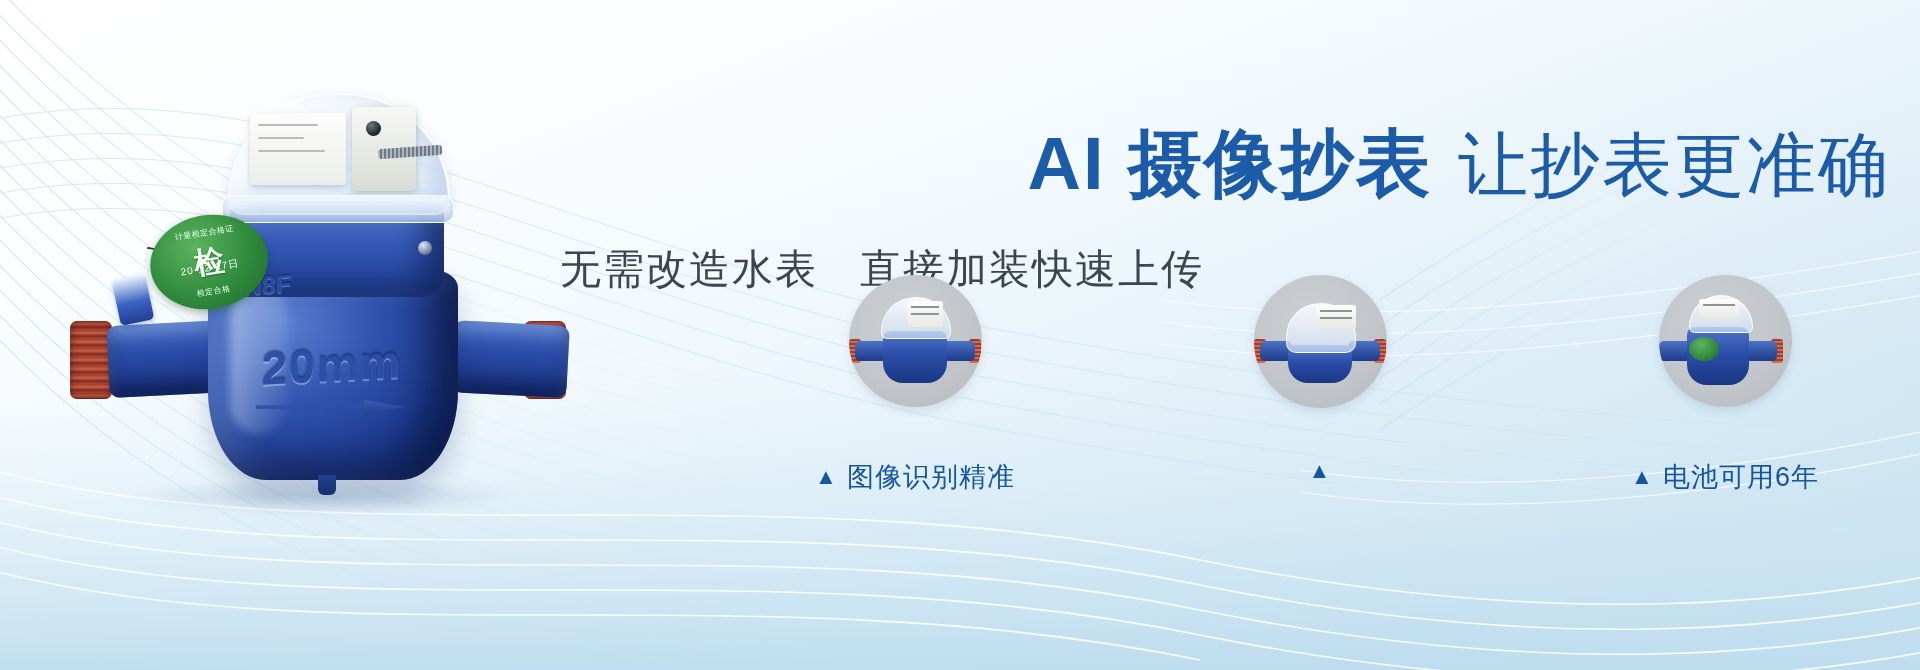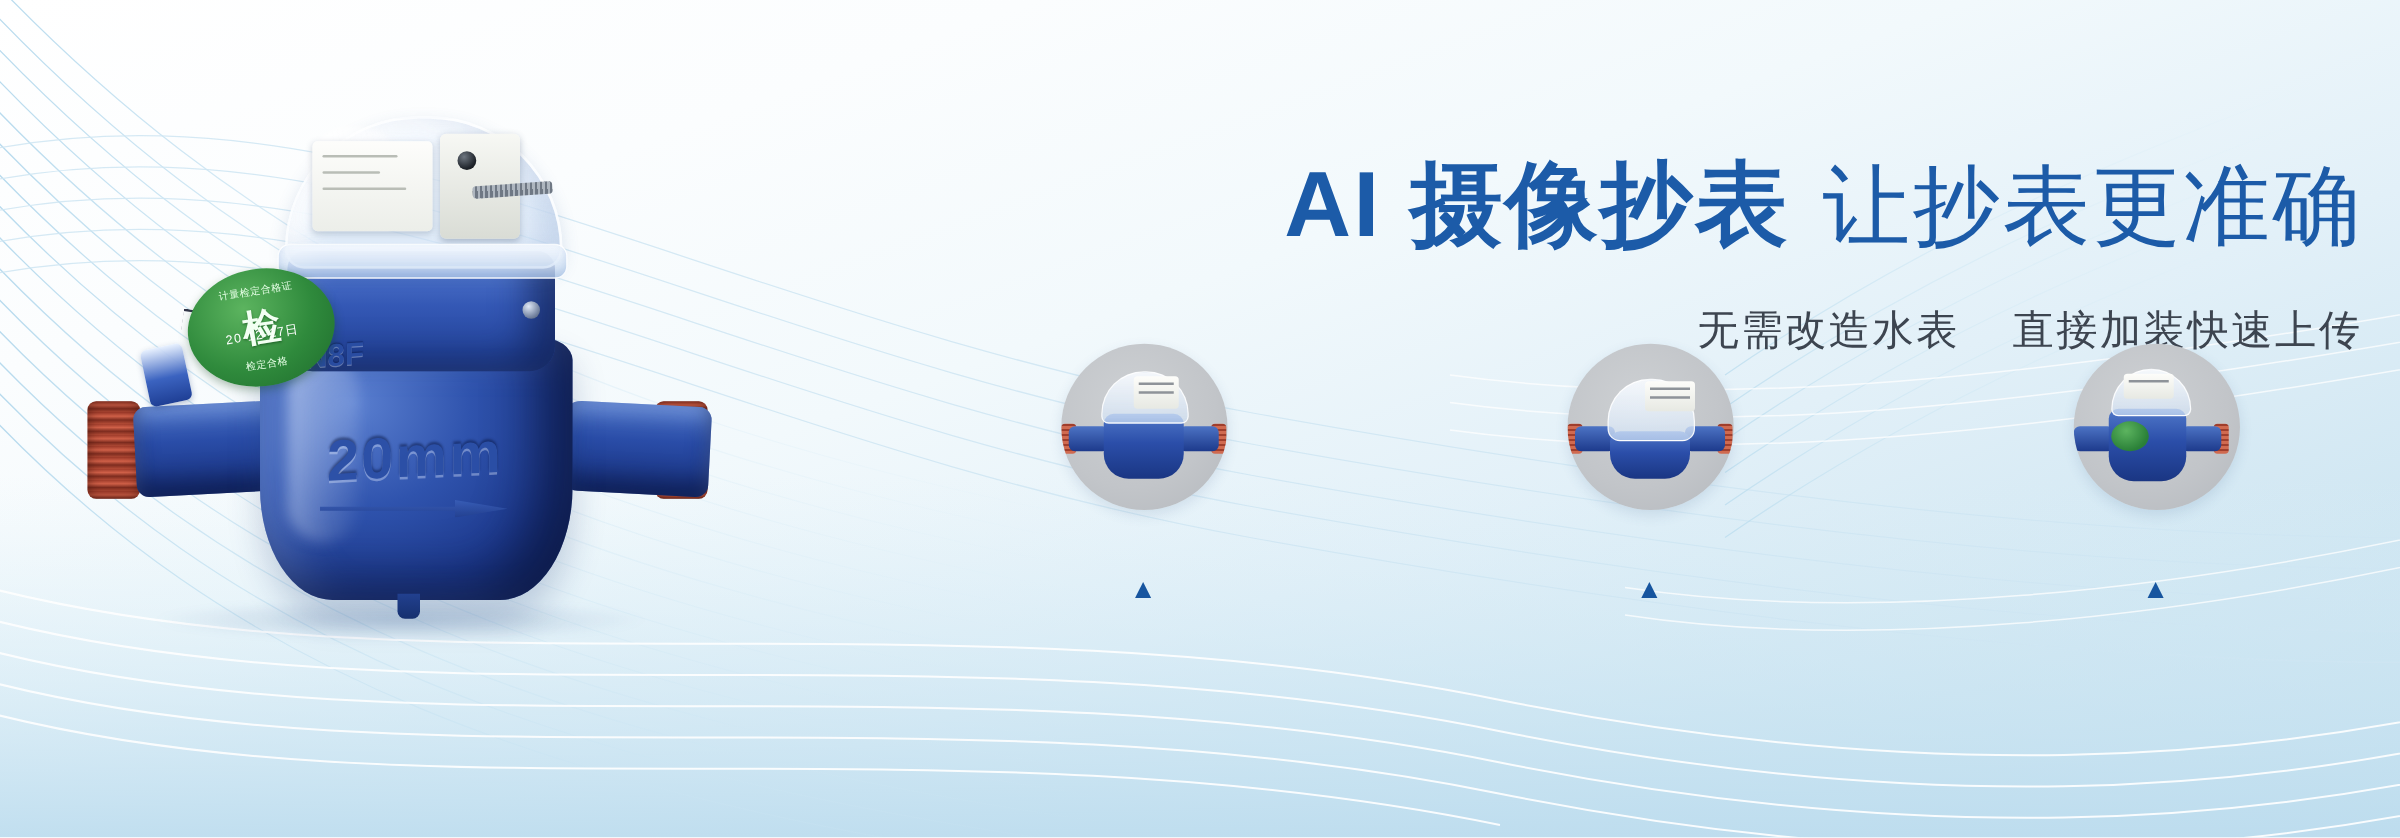--- a/index.html
+++ b/index.html
@@ -179,22 +179,22 @@
     margin-top:31px;
   }
   .headline .h-strong{
     font-size:74px;font-weight:700;color:#1c5ba8;letter-spacing:2px;
   }
   .headline .h-light{
     font-size:70px;font-weight:400;color:#1c5ba8;letter-spacing:2px;
     margin-left:26px;
   }
   .subtitle{
-    position:absolute;left:0;top:242px;width:1330px;text-align:right;
-    font-size:33px;color:#3d4550;letter-spacing:2px;white-space:nowrap;
+    position:absolute;left:0;top:242px;width:1330px;text-align:left;
+    font-size:41px;color:#3d4550;letter-spacing:2px;white-space:nowrap;
   }
   .subtitle .gapword{margin-left:42px;}
   
   .thumbs{
     position:absolute;left:190px;top:275px;width:1140px;height:220px;
     display:flex;justify-content:space-between;
   }
   .thumb-col{width:330px;display:flex;flex-direction:column;align-items:center;}
   .thumb-circle{
     width:133px;height:133px;border-radius:50%;
@@ -375,20 +375,21 @@
           <div class="mini mini-pipeR"></div>
           <div class="mini mini-body"></div>
           <div class="mini mini-dome"></div>
           <div class="mini mini-card">
             <b></b>
             <b></b>
           </div>
         </div>
         <div class="caption">
           <span class="tri">▲</span>
+          <span>图像识别精准</span>
         </div>
       </div>
 
       <div class="thumb-col">
         <div class="thumb-circle">
           <div class="mini mini-thrL"></div>
           <div class="mini mini-pipeL"></div>
           <div class="mini mini-thrR"></div>
           <div class="mini mini-pipeR"></div>
           <div class="mini mini-body" style="top:70px;height:38px;"></div>
@@ -410,18 +411,19 @@
           <div class="mini mini-pipeL" style="left:0px;"></div>
           <div class="mini mini-body" style="left:28px;top:52px;width:62px;height:58px;"></div>
           <div class="mini mini-dome" style="left:30px;top:20px;width:62px;height:36px;"></div>
           <div class="mini mini-card" style="left:40px;top:24px;width:40px;height:20px;">
             <b></b>
           </div>
           <div class="mini mini-seal"></div>
         </div>
         <div class="caption">
           <span class="tri">▲</span>
+          <span>电池可用6年</span>
         </div>
       </div>
 
     </div>
   </div>
 </div>
 
 </body></html>

